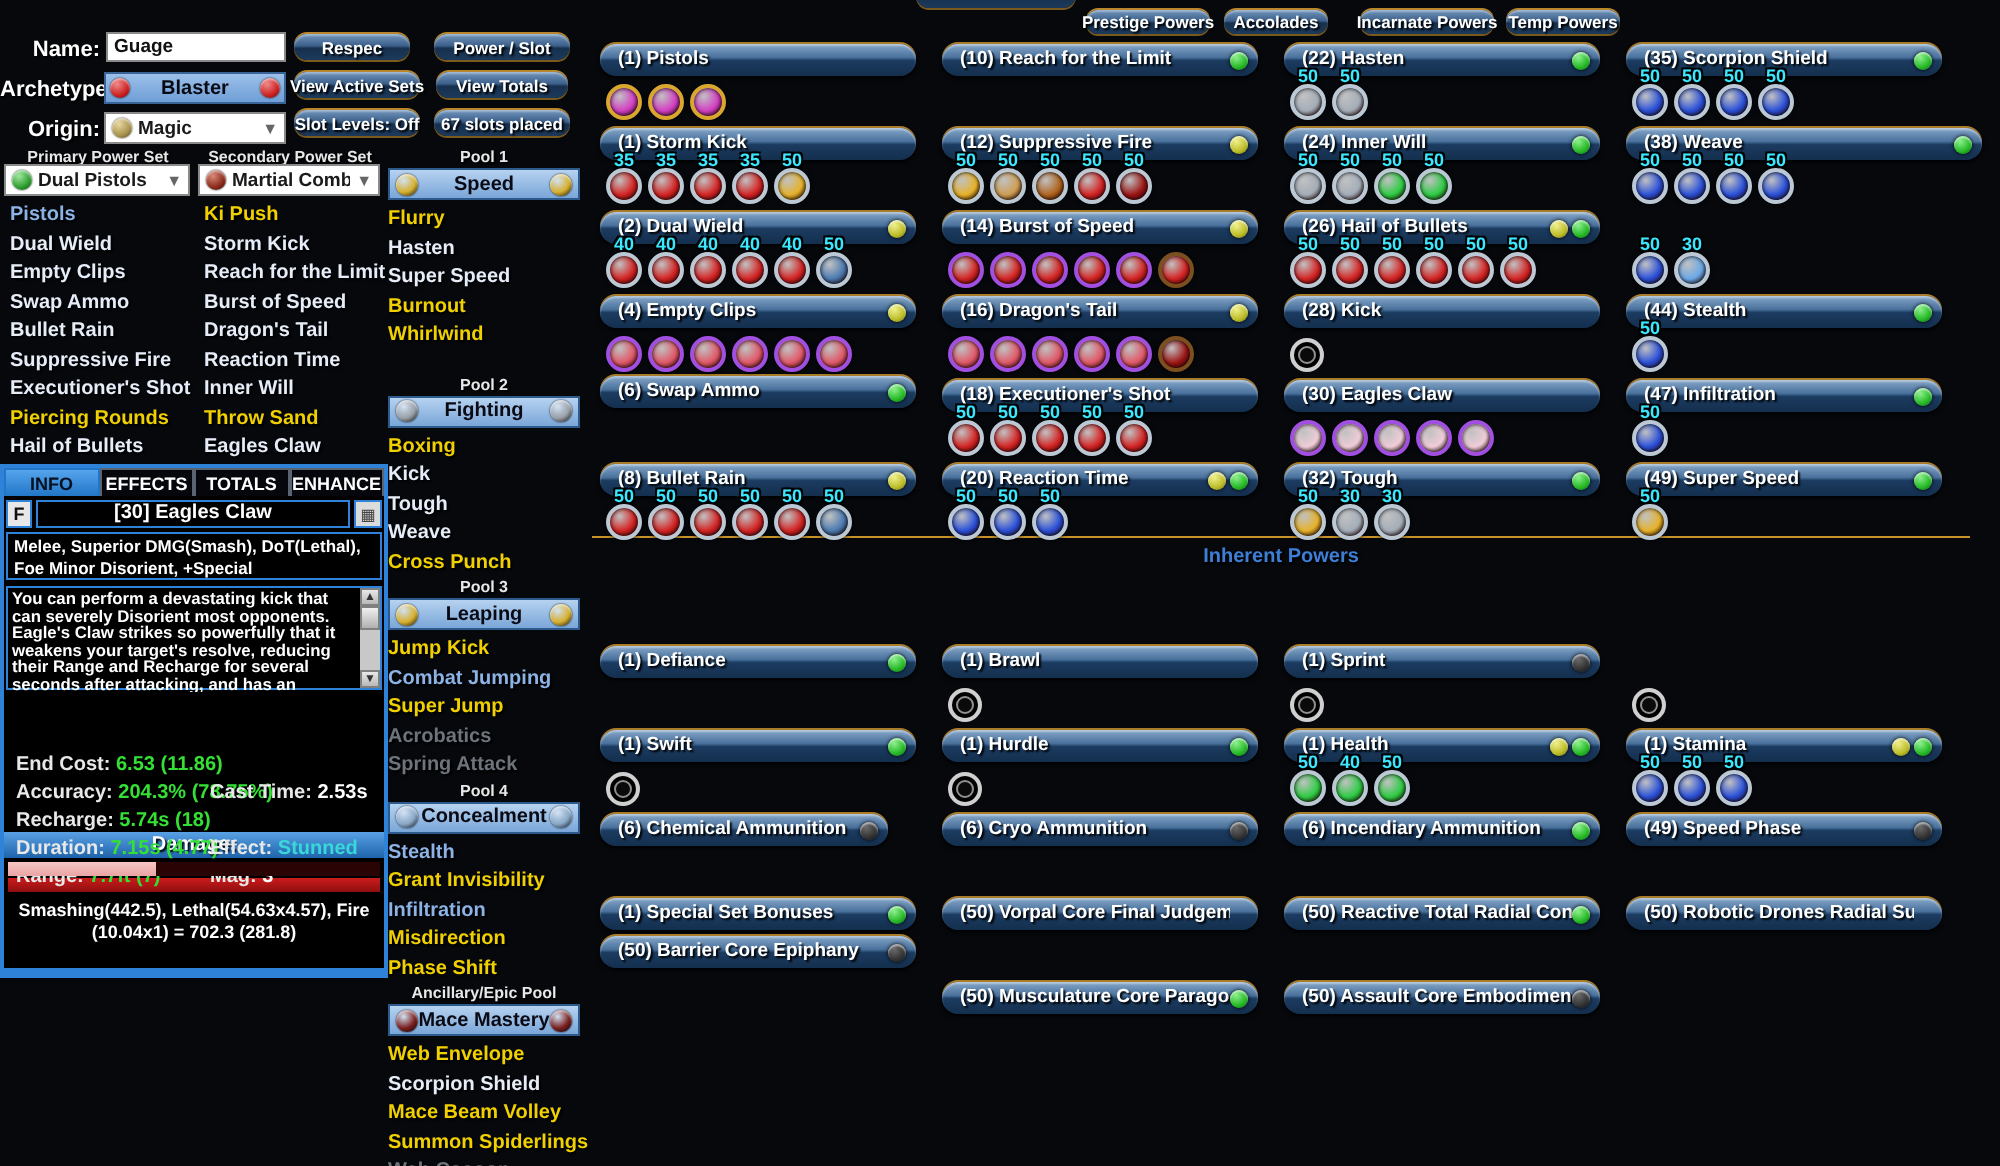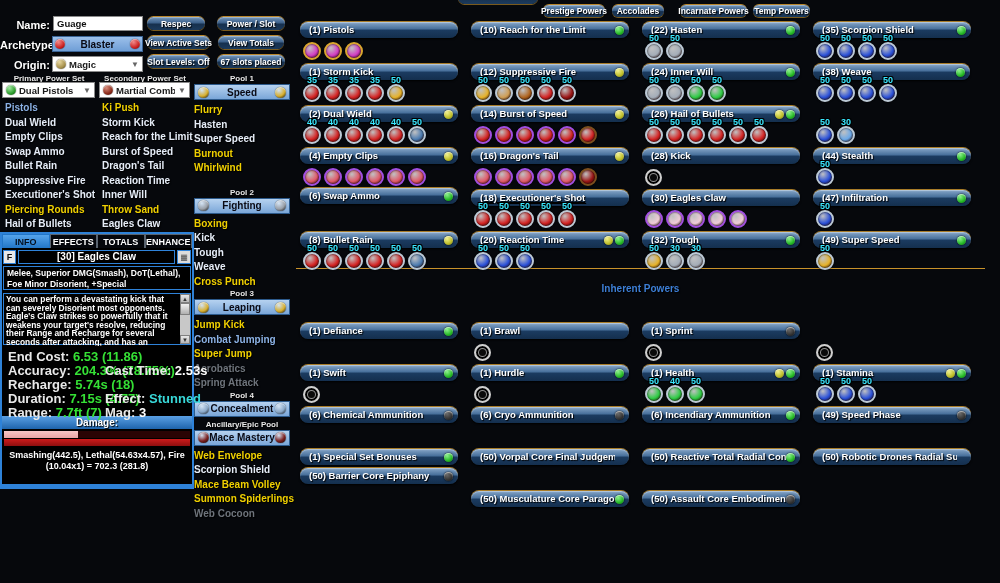--- a/index.html
+++ b/index.html
@@ -38,21 +38,21 @@
   .tabs{display:flex;height:14px;}
   .tab{flex:1;font-size:9px;font-weight:bold;color:#fff;display:flex;align-items:center;justify-content:center;
        background:#05070c;border:1px solid #5a6470;border-bottom:none;box-sizing:border-box;}
   .tab.active{background:linear-gradient(180deg,#55a4ec,#2276c8);color:#041020;border-color:#2276c8;}
   .ibox{border:1px solid #2e82d8;background:#000;box-sizing:border-box;}
   .ptitle{color:#fff;font-weight:bold;font-size:10px;text-align:center;line-height:12px;}
   .ptypes{color:#fff;font-weight:bold;font-size:8.5px;line-height:11px;padding:1px 3px;}
   .pdesc{color:#fff;font-weight:bold;font-size:8.4px;line-height:8.6px;padding:1px 2px;}
   .sbtn{background:linear-gradient(180deg,#e8e8e8,#b8b8b8);border:1px solid #808080;color:#333;font-size:6px;
         display:flex;align-items:center;justify-content:center;box-sizing:border-box;}
-  .statl{color:#e8e8e8;font-weight:bold;font-size:13px;white-space:nowrap;}
+  .statl{color:#e8e8e8;font-weight:bold;font-size:10px;white-space:nowrap;margin-top:28px;}
   .v-green{color:#35e035;} .v-white{color:#fff;} .v-cyan{color:#38d8d8;}
   .dmghdr{background:linear-gradient(180deg,#5aa0e4,#1e64ac);color:#fff;font-weight:bold;font-size:10px;
           text-align:center;line-height:13px;text-shadow:1px 1px 1px #000;}
   .dmgtext{color:#fff;font-weight:bold;font-size:9px;line-height:10.5px;text-align:center;}
   
   .pbar{position:absolute;height:16px;border-radius:8px;left:0;top:0;right:0;
         background:linear-gradient(180deg,#87a7c9 0%,#49719c 42%,#1b3b60 52%,#142f4e 100%);
         box-shadow:0 -1px 0 #a87c28,0 1px 2px #000,inset 0 1px 1px rgba(255,255,255,.4);
         overflow:hidden;cursor:default;}
   .pbar .lt{color:#fff;font-weight:bold;font-size:9.5px;line-height:15px;padding-left:9px;
@@ -173,20 +173,27 @@
       <div class="pi st-a">Super Jump</div>
       <div class="pi st-u">Acrobatics</div>
       <div class="pi st-u">Spring Attack</div>
     </div>
     <div class="setheader" style="height: 8px; margin-top: 0px;">Pool 4</div>
     <div class="poolbar" style="margin: 2px 0px 3px;">
       <span class="circ" style="width: 11px; height: 11px; background: radial-gradient(circle at 35% 30%, rgba(255, 255, 255, 0.533), rgb(138, 168, 200) 55%, rgb(0, 0, 0));"></span>
       <span class="t">Concealment</span>
       <span class="circ" style="width: 11px; height: 11px; background: radial-gradient(circle at 35% 30%, rgba(255, 255, 255, 0.533), rgb(138, 168, 200) 55%, rgb(0, 0, 0));"></span>
     </div>
+    <div class="plist">
+      <div class="pi st-b">Stealth</div>
+      <div class="pi st-a">Grant Invisibility</div>
+      <div class="pi st-b">Infiltration</div>
+      <div class="pi st-a">Misdirection</div>
+      <div class="pi st-a">Phase Shift</div>
+    </div>
     <div class="setheader" style="height: 8px; margin-top: 0px;">Ancillary/Epic Pool</div>
     <div class="poolbar" style="margin: 2px 0px 3px;">
       <span class="circ" style="width: 11px; height: 11px; background: radial-gradient(circle at 35% 30%, rgba(255, 255, 255, 0.533), rgb(122, 32, 32) 55%, rgb(0, 0, 0));"></span>
       <span class="t">Mace Mastery</span>
       <span class="circ" style="width: 11px; height: 11px; background: radial-gradient(circle at 35% 30%, rgba(255, 255, 255, 0.533), rgb(122, 32, 32) 55%, rgb(0, 0, 0));"></span>
     </div>
     <div class="plist">
       <div class="pi st-a">Web Envelope</div>
       <div class="pi st-t">Scorpion Shield</div>
       <div class="pi st-a">Mace Beam Volley</div>
@@ -446,21 +453,21 @@
         <div class="sico" style="background: radial-gradient(circle at 35% 30%, rgba(255, 255, 255, 0.75), rgb(224, 88, 104) 55%, rgb(34, 0, 0)); border: 2px solid rgb(161, 79, 224); box-shadow: rgb(0, 0, 0) 0px 0px 2px, rgb(0, 0, 0) 0px 0px 2px inset;"></div>
       </div>
       <div class="slotw" style="left: 86px;">
         <div class="sico" style="background: radial-gradient(circle at 35% 30%, rgba(255, 255, 255, 0.75), rgb(224, 88, 104) 55%, rgb(34, 0, 0)); border: 2px solid rgb(161, 79, 224); box-shadow: rgb(0, 0, 0) 0px 0px 2px, rgb(0, 0, 0) 0px 0px 2px inset;"></div>
       </div>
       <div class="slotw" style="left: 107px;">
         <div class="sico" style="background: radial-gradient(circle at 35% 30%, rgba(255, 255, 255, 0.75), rgb(156, 22, 22) 55%, rgb(34, 0, 0)); border: 2px solid rgb(124, 79, 30); box-shadow: rgb(0, 0, 0) 0px 0px 2px, rgb(0, 0, 0) 0px 0px 2px inset;"></div>
       </div>
     </div>
     <div class="abs" style="left: 471px; top: 190px; width: 158px; height: 40px;">
-      <div class="pbar" style="width: 158px; text-decoration: underline;">
+      <div class="pbar" style="width: 158px;">
         <span class="lt">(18) Executioner's Shot</span>
       </div>
       <div class="slotw" style="left: 2px;">
         <div class="snum">50</div>
         <div class="sico" style="background: radial-gradient(circle at 35% 30%, rgba(255, 255, 255, 0.75), rgb(212, 36, 36) 55%, rgb(34, 0, 0)); border: 2px solid rgb(188, 201, 213); box-shadow: rgb(0, 0, 0) 0px 0px 2px, rgb(0, 0, 0) 0px 0px 2px inset;"></div>
       </div>
       <div class="slotw" style="left: 23px;">
         <div class="snum">50</div>
         <div class="sico" style="background: radial-gradient(circle at 35% 30%, rgba(255, 255, 255, 0.75), rgb(212, 36, 36) 55%, rgb(34, 0, 0)); border: 2px solid rgb(188, 201, 213); box-shadow: rgb(0, 0, 0) 0px 0px 2px, rgb(0, 0, 0) 0px 0px 2px inset;"></div>
       </div>
@@ -625,21 +632,21 @@
       <div class="slotw" style="left: 44px;">
         <div class="snum">50</div>
         <div class="sico" style="background: radial-gradient(circle at 35% 30%, rgba(255, 255, 255, 0.75), rgb(42, 80, 216) 55%, rgb(34, 0, 0)); border: 2px solid rgb(188, 201, 213); box-shadow: rgb(0, 0, 0) 0px 0px 2px, rgb(0, 0, 0) 0px 0px 2px inset;"></div>
       </div>
       <div class="slotw" style="left: 65px;">
         <div class="snum">50</div>
         <div class="sico" style="background: radial-gradient(circle at 35% 30%, rgba(255, 255, 255, 0.75), rgb(42, 80, 216) 55%, rgb(34, 0, 0)); border: 2px solid rgb(188, 201, 213); box-shadow: rgb(0, 0, 0) 0px 0px 2px, rgb(0, 0, 0) 0px 0px 2px inset;"></div>
       </div>
     </div>
     <div class="abs" style="left: 813px; top: 64px; width: 158px; height: 40px;">
-      <div class="pbar" style="width: 157px;">
+      <div class="pbar" style="width: 178px;">
         <span class="lt">(38) Weave</span>
         <span class="dot g" style="right: 5px;"></span>
       </div>
       <div class="slotw" style="left: 2px;">
         <div class="snum">50</div>
         <div class="sico" style="background: radial-gradient(circle at 35% 30%, rgba(255, 255, 255, 0.75), rgb(42, 80, 216) 55%, rgb(34, 0, 0)); border: 2px solid rgb(188, 201, 213); box-shadow: rgb(0, 0, 0) 0px 0px 2px, rgb(0, 0, 0) 0px 0px 2px inset;"></div>
       </div>
       <div class="slotw" style="left: 23px;">
         <div class="snum">50</div>
         <div class="sico" style="background: radial-gradient(circle at 35% 30%, rgba(255, 255, 255, 0.75), rgb(42, 80, 216) 55%, rgb(34, 0, 0)); border: 2px solid rgb(188, 201, 213); box-shadow: rgb(0, 0, 0) 0px 0px 2px, rgb(0, 0, 0) 0px 0px 2px inset;"></div>
@@ -702,21 +709,21 @@
     <div class="abs" style="left: 300px; top: 365px; width: 158px; height: 40px;">
       <div class="pbar" style="width: 158px;">
         <span class="lt">(1) Swift</span>
         <span class="dot g" style="right: 5px;"></span>
       </div>
       <div class="slotw" style="left: 2px;">
         <div class="sring" style="width: 13px; height: 13px;"></div>
       </div>
     </div>
     <div class="abs" style="left: 300px; top: 407px; width: 158px; height: 40px;">
-      <div class="pbar" style="width: 158px;">
+      <div class="pbar" style="width: 144px;">
         <span class="lt">(6) Chemical Ammunition</span>
         <span class="dot d" style="right: 5px;"></span>
       </div>
     </div>
     <div class="abs" style="left: 300px; top: 449px; width: 158px; height: 40px;">
       <div class="pbar" style="width: 158px;">
         <span class="lt">(1) Special Set Bonuses</span>
         <span class="dot g" style="right: 5px;"></span>
       </div>
     </div>
@@ -837,13 +844,13 @@
       </div>
     </div>
     <div class="abs" style="left: 813px; top: 449px; width: 158px; height: 40px;">
       <div class="pbar" style="width: 158px;">
         <span class="lt">(50) Robotic Drones Radial Superior All</span>
       </div>
     </div>
   </div>
 
 <div class="abs divline" style="left:296px;top:268px;width:689px;"></div>
-<div class="abs inhlabel" style="left:296px;top:283px;width:689px;">Inherent Powers</div>
+<div class="abs inhlabel" style="left:296px;top:273px;width:689px;">Inherent Powers</div>
 
 </body></html>

